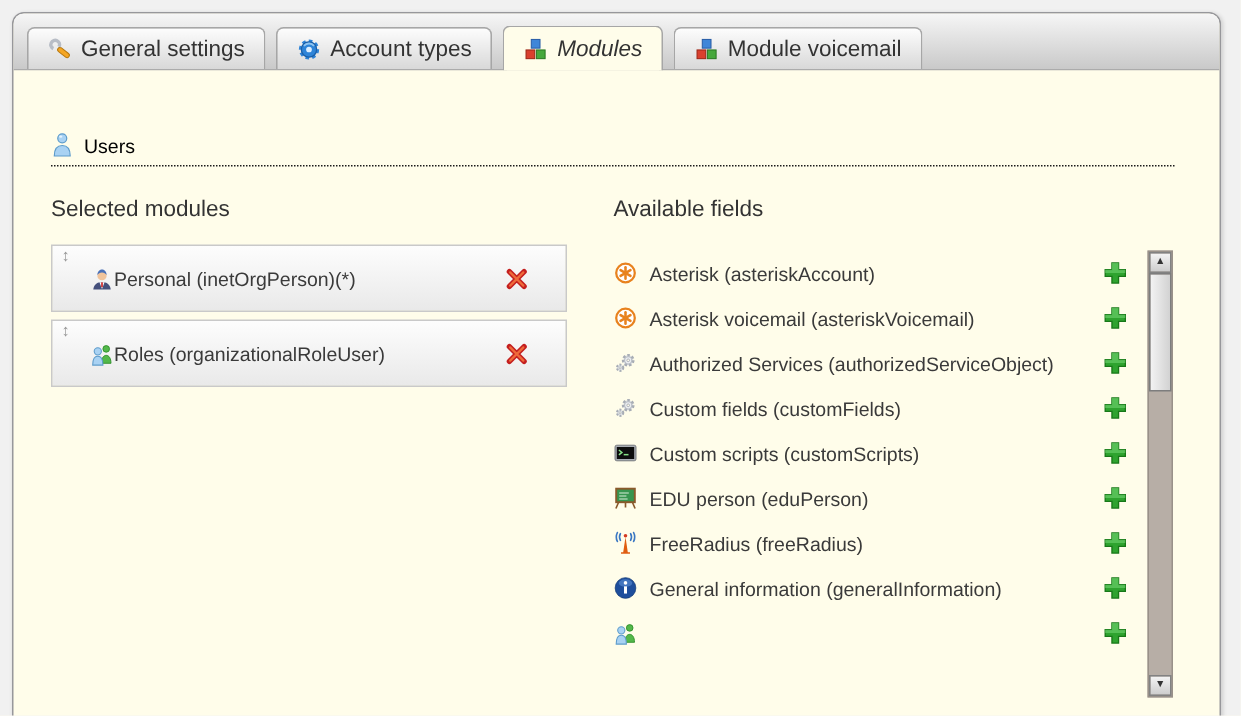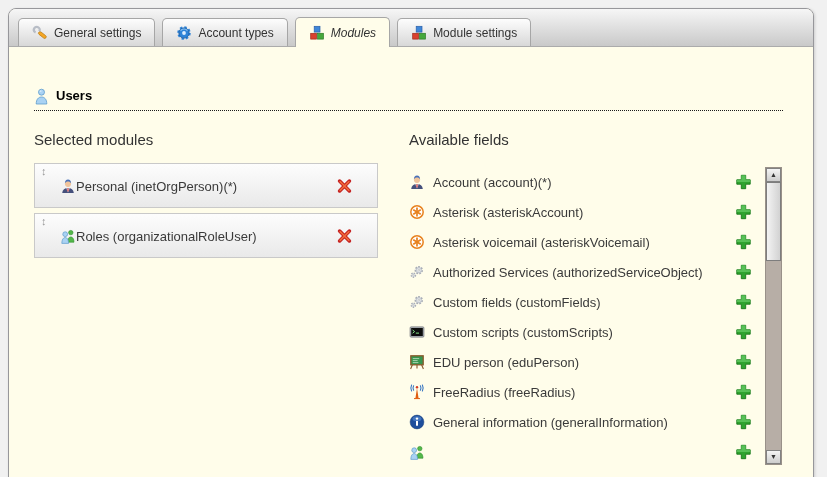--- a/index.html
+++ b/index.html
@@ -9,28 +9,28 @@
   .panel { position:absolute; left:8px; top:8px; width:804px; height:520px;
            background:#fffdea; border:1px solid #97979b; border-radius:8px 8px 0 0;
            box-shadow:1px 1px 3px rgba(0,0,0,.15); }
 
   .tabstrip { position:absolute; left:0; top:0; right:0; height:38px;
               background:linear-gradient(#f6f6f6,#c9c9c9);
               border-bottom:1px solid #ababab; border-radius:7px 7px 0 0;
               display:flex; align-items:flex-end; padding-left:9px; box-sizing:border-box; }
   .tab { display:flex; align-items:center; gap:6px; height:27px; padding:0 13px; margin-right:7px;
          background:linear-gradient(#fdfdfd,#d8d8d8); border:1px solid #a6a6a6; border-bottom:none;
-         border-radius:5px 5px 0 0; font-size:12px; color:#333; cursor:pointer; white-space:nowrap; }
+         border-radius:5px 5px 0 0; font-size:15px; color:#333; cursor:pointer; white-space:nowrap; }
   .tab.active { background:#fffdea; height:29px; margin-bottom:-1px; z-index:2;font-style:italic; }
   .ticon { width:16px; height:16px; flex:0 0 16px; }
   .ticon svg, .micon svg, .sicon svg, .btn-ic svg { display:block; width:100%; height:100%; }
 
-  .heading { position:absolute; left:25px; top:79px; width:749px; display:flex; align-items:flex-start;
+  .heading { position:absolute; left:25px; top:79px; width:749px; display:flex; align-items:flex-end;
              gap:7px; padding-bottom:5px; border-bottom:1px dotted #1a1a1a;
-             font-weight:bold; font-size:13px; color:#000; }
+             font-weight:normal; font-size:13px; color:#000; }
   .sicon { width:15px; height:17px; flex:0 0 15px; }
 
   .collabel { position:absolute; font-size:15px; color:#333;text-align:center; }
   #selLabel { left:25px; top:122px; }
   #avLabel  { left:400px; top:122px; }
 
   .selected-list { position:absolute; left:25px; top:154px; width:344px; }
   .sel-row { position:relative; height:43px; margin-bottom:5px;
              background:linear-gradient(#fdfdfd,#e9e9e9); border:1px solid #c9c9c9; cursor:move; }
   .sel-row .move { position:absolute; left:6px; top:1px; font-size:11px; color:#979797; cursor:move; line-height:12px; }
@@ -94,21 +94,21 @@
           <span>Modules</span>
         </div>
         <div class="tab">
           <span class="ticon">
             <svg viewBox="0 0 16 16">
               <rect x="5.2" y="1.3" width="5.8" height="5.8" fill="#3f86d8" stroke="#2a5fa8" stroke-width=".7"></rect>
               <rect x="1.7" y="8.3" width="5.8" height="5.8" fill="#d9402e" stroke="#9e2718" stroke-width=".7"></rect>
               <rect x="8.6" y="8.3" width="5.8" height="5.8" fill="#46a83c" stroke="#2b7a24" stroke-width=".7"></rect>
             </svg>
           </span>
-          <span>Module settings</span>
+          <span>Module voicemail</span>
         </div>
       </div>
 
     <div class="heading">
       <span class="sicon" id="headingIcon">
           <svg viewBox="0 0 15 17">
             <circle cx="7.5" cy="4.2" r="3" fill="#a9d2f3" stroke="#5e9ccb" stroke-width=".8"></circle>
             <path d="M2.2 16c0-4.6 2.2-7 5.3-7s5.3 2.4 5.3 7z" fill="#a9d2f3" stroke="#5e9ccb" stroke-width=".8"></path>
             <ellipse cx="6.5" cy="3.1" rx="1.1" ry=".7" fill="#e4f2fc"></ellipse>
           </svg>
@@ -163,38 +163,20 @@
                 <path d="M4.1 4.1l8.8 8.8M12.9 4.1l-8.8 8.8"></path>
               </g>
             </svg>
           </button>
         </div>
       </div>
     <div class="avail-list" id="avList">
         <div class="av-row">
           <span class="micon">
             <svg viewBox="0 0 16 16">
-              <path d="M2.2 15c.3-3.2 2.6-5 5.8-5s5.5 1.8 5.8 5z" fill="#45507c"></path>
-              <path d="M6.3 10.2h3.4L8 14.6z" fill="#fff"></path>
-              <rect x="7.45" y="10.2" width="1.1" height="3.2" fill="#c22"></rect>
-              <circle cx="8" cy="5.8" r="3.1" fill="#f0c49c"></circle>
-              <path d="M4.9 5.3c0-2 1.2-3.7 3.1-3.7s3.1 1.7 3.1 3.7c-.9-1.1-1.6-1.7-3.1-1.7s-2.3.6-3.1 1.7z" fill="#4a71b8"></path>
-            </svg>
-          </span>
-          <span class="mlabel">Account (account)(*)</span>
-          <button class="btn-ic add">
-            <svg viewBox="0 0 17 17">
-              <path d="M6.3 1.8h4.4v4.5h4.5v4.4h-4.5v4.5H6.3v-4.5H1.8V6.3h4.5z" fill="#2fa32f" stroke="#187818" stroke-width=".9"></path>
-              <path d="M6.3 1.8h4.4v4.5h4.5v2.2H1.8V6.3h4.5z" fill="#64c964" opacity=".75"></path>
-            </svg>
-          </button>
-        </div>
-        <div class="av-row">
-          <span class="micon">
-            <svg viewBox="0 0 16 16">
               <circle cx="8" cy="8" r="6.2" fill="#fff" stroke="#e8821e" stroke-width="1.5"></circle>
               <g stroke="#e8821e" stroke-width="1.7" stroke-linecap="round">
                 <path d="M8 4.2v7.6"></path>
                 <path d="M4.7 6.1l6.6 3.8"></path>
                 <path d="M11.3 6.1l-6.6 3.8"></path>
               </g>
             </svg>
           </span>
           <span class="mlabel">Asterisk (asteriskAccount)</span>
           <button class="btn-ic add">

